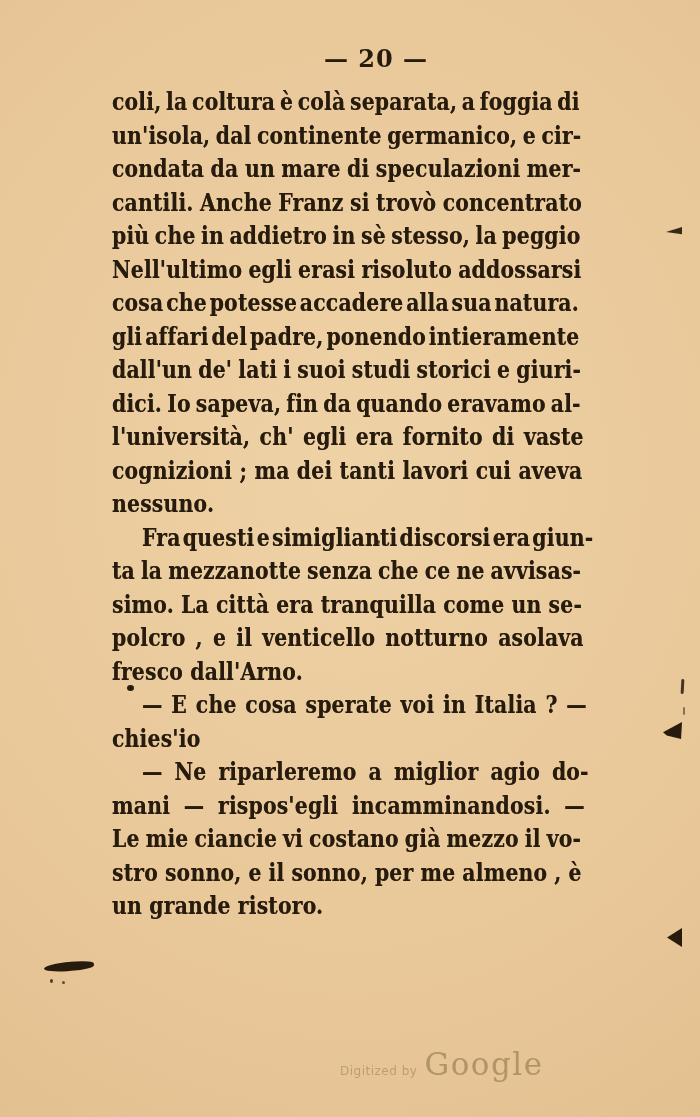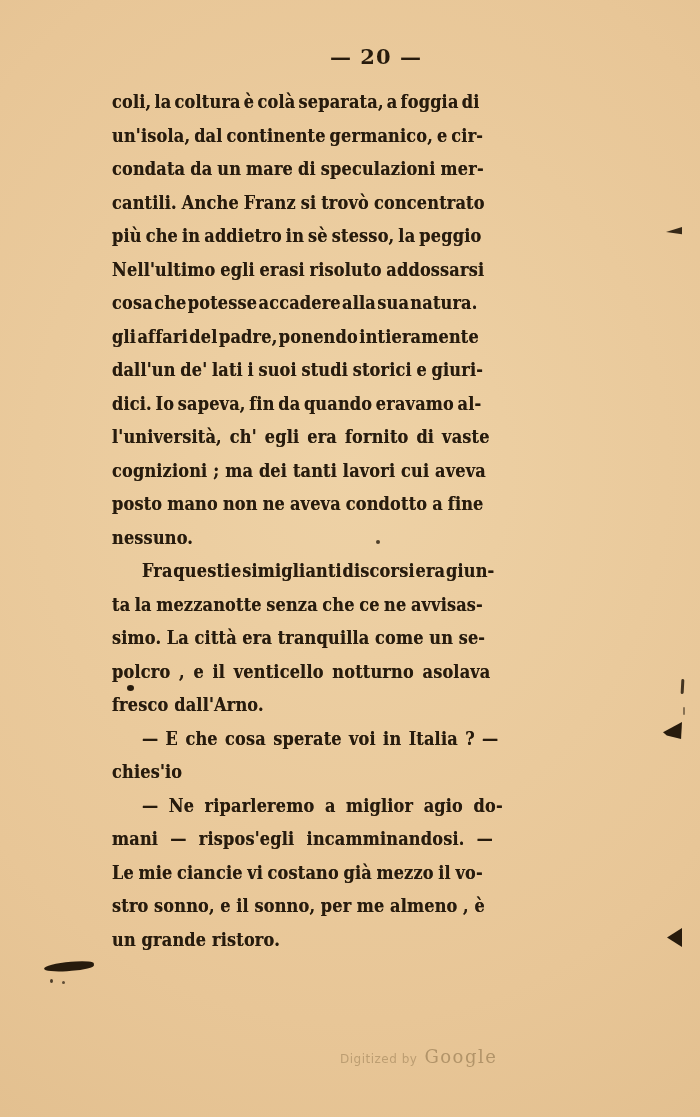--- a/index.html
+++ b/index.html
@@ -14,31 +14,31 @@
   body{
     font-family:"DejaVu Serif", serif;
     background:
       radial-gradient(130% 95% at 50% 42%, var(--paper-light) 0%, var(--paper) 52%, var(--paper-dark) 100%);
   }
   .page{position:relative;width:700px;height:1117px;}
 
   .page-number{
     position:absolute;top:44px;left:112px;width:528px;
     text-align:center;
-    font-size:21px;font-weight:700;color:var(--ink);
+    font-size:24px;font-weight:700;color:var(--ink);
     letter-spacing:1px;
   }
 
   .text-column{
     position:absolute;top:85px;left:112px;width:528px;
     color:var(--ink);
   }
   .line{
     width:100%;height:33.5px;line-height:33.5px;
-    font-size:19px;font-weight:700;
+    font-size:24px;font-weight:700;
     overflow:visible;white-space:nowrap;
   }
   .line.indent{padding-left:30px;}
   .ink{
     display:inline-block;
     transform:scaleX(0.85);
     transform-origin:0 50%;
     white-space:pre;
     letter-spacing:0.2px;
     text-shadow:0 0 0.5px rgba(39,27,13,0.65);
@@ -61,21 +61,21 @@
   .dot-3{left:50px;top:979px;width:3px;height:4px;border-radius:50%;opacity:.8;}
   .dot-4{left:62px;top:981px;width:3px;height:3px;border-radius:50%;opacity:.7;}
 
   .watermark{
     position:absolute;left:340px;top:1046px;width:220px;
     color:var(--watermark);
     display:flex;align-items:baseline;gap:7px;
     opacity:.85;
   }
   .watermark-prefix{font-size:12px;letter-spacing:.5px;font-family:"DejaVu Sans",sans-serif;opacity:.8;}
-  .watermark-brand{font-size:18px;font-family:"DejaVu Serif",serif;letter-spacing:1.5px;font-weight:400;}
+  .watermark-brand{font-size:31px;font-family:"DejaVu Serif",serif;letter-spacing:1.5px;font-weight:400;}
 </style>
 </head>
 <body>
 
 <div class="page">
 
   <div class="page-number">— 20 —</div>
 
   <div class="text-column">
       <div class="line"><span class="ink" style="word-spacing: -3.10294px;">coli, la coltura è colà separata, a foggia di</span></div>
@@ -83,21 +83,20 @@
       <div class="line"><span class="ink" style="word-spacing: -0.970588px;">condata da un mare di speculazioni mer-</span></div>
       <div class="line"><span class="ink" style="word-spacing: -0.964706px;">cantili. Anche Franz si trovò concentrato</span></div>
       <div class="line"><span class="ink" style="word-spacing: -2.10294px;">più che in addietro in sè stesso, la peggio</span></div>
       <div class="line"><span class="ink" style="word-spacing: -1.20588px;">Nell'ultimo egli erasi risoluto addossarsi</span></div>
       <div class="line"><span class="ink" style="word-spacing: -5.30392px;">cosa che potesse accadere alla sua natura.</span></div>
       <div class="line"><span class="ink" style="word-spacing: -5.16471px;">gli affari del padre, ponendo intieramente</span></div>
       <div class="line"><span class="ink" style="word-spacing: -1.35294px;">dall'un de' lati i suoi studi storici e giuri-</span></div>
       <div class="line"><span class="ink" style="word-spacing: -2.54622px;">dici. Io sapeva, fin da quando eravamo al-</span></div>
       <div class="line"><span class="ink" style="word-spacing: 2.52941px;">l'università, ch' egli era fornito di vaste</span></div>
       <div class="line"><span class="ink" style="word-spacing: 0.0252101px;">cognizioni ; ma dei tanti lavori cui aveva</span></div>
-      <div class="line"><span class="ink" style="word-spacing: -0.97479px;">posto mano non ne aveva condotto a fine</span></div>
       <div class="line last"><span class="ink">nessuno.</span></div>
       <div class="line indent"><span class="ink" style="word-spacing: -6px;">Fra questi e simiglianti discorsi era giun-</span></div>
       <div class="line"><span class="ink" style="word-spacing: -1.54622px;">ta la mezzanotte senza che ce ne avvisas-</span></div>
       <div class="line"><span class="ink" style="word-spacing: -0.260504px;">simo. La città era tranquilla come un se-</span></div>
       <div class="line"><span class="ink" style="word-spacing: 3.36275px;">polcro , e il venticello notturno asolava</span></div>
       <div class="line last"><span class="ink">fresco dall'Arno.</span></div>
       <div class="line indent"><span class="ink" style="word-spacing: 1.76471px;">— E che cosa sperate voi in Italia ? —</span></div>
       <div class="line last"><span class="ink">chies'io</span></div>
       <div class="line indent"><span class="ink" style="word-spacing: 5.48039px;">— Ne riparleremo a miglior agio do-</span></div>
       <div class="line"><span class="ink" style="word-spacing: 7.54412px;">mani — rispos'egli incamminandosi. —</span></div>

